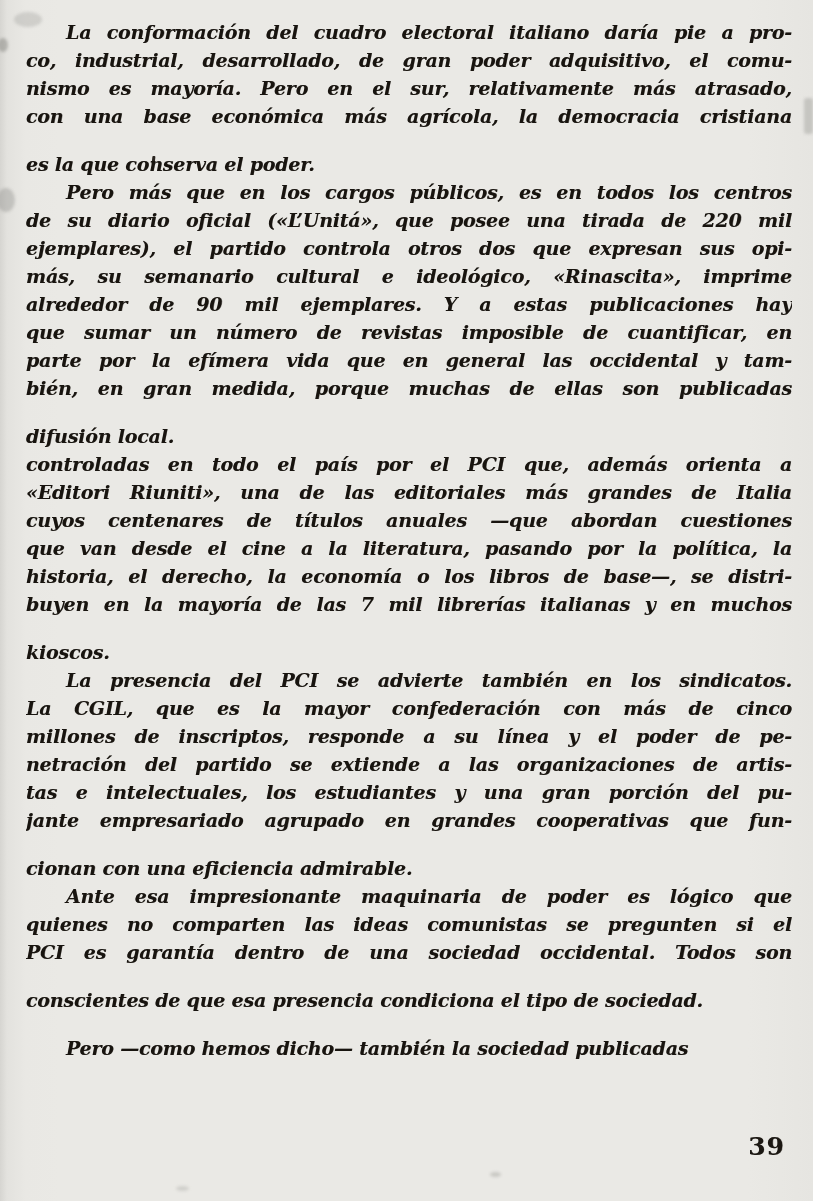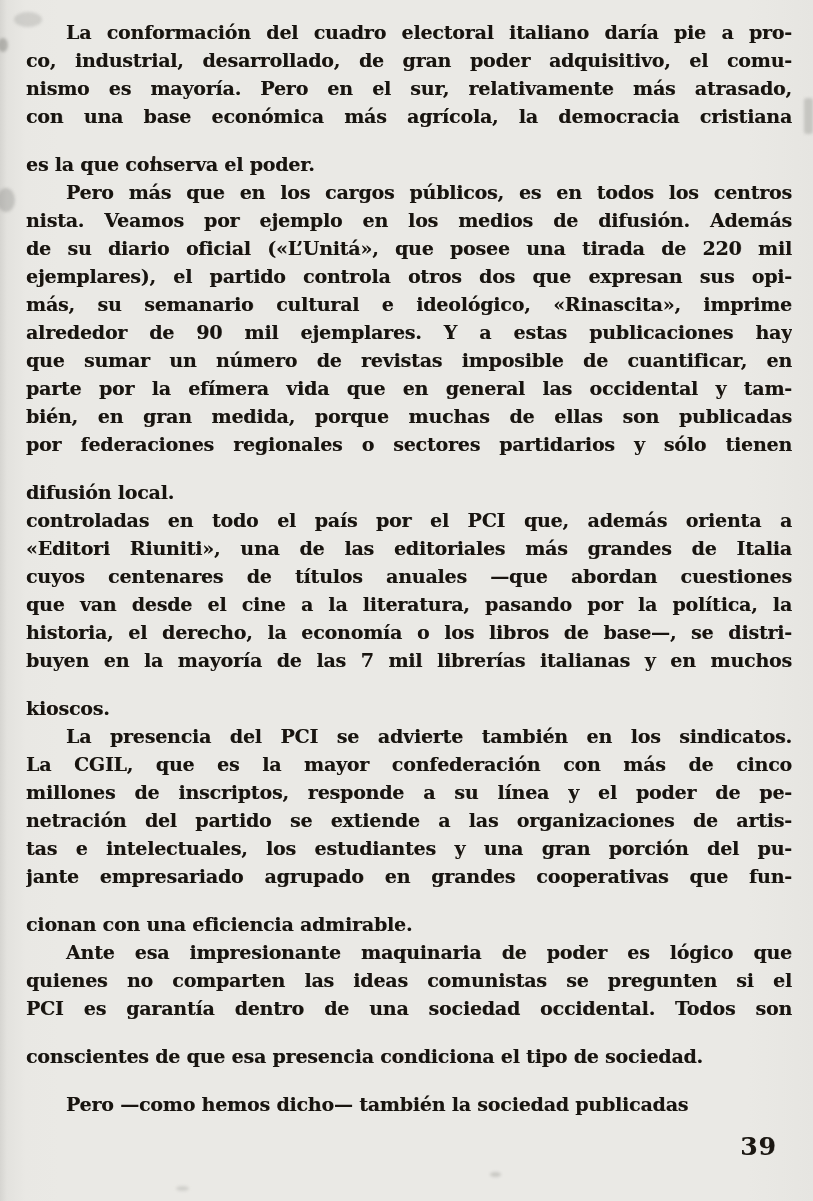--- a/index.html
+++ b/index.html
@@ -25,26 +25,27 @@
     line-height: 28px;
     letter-spacing: -0.2px;
     text-shadow: 0.3px 0.3px 0 rgba(24, 20, 15, 0.45);
   }
   .paragraph { margin: 0; }
   .line {
     height: 28px;
     overflow: hidden;
     text-align: justify;
     text-align-last: justify;
+    font-style: italic;
   }
   .line.first { text-indent: 40px; }
   .line.last  { text-align-last: left; margin-top: 20px; }
   .pagenum {
     position: absolute;
-    top: 1132px; right: 36px;
+    top: 1132px; right: 28px;
     font-weight: 700;
     font-size: 25px;
     color: #1b1712;
     letter-spacing: 1px;
     text-shadow: 0.3px 0.3px 0 rgba(24, 20, 15, 0.4);
   }
   .smudge {
     position: absolute;
     border-radius: 50%;
     filter: blur(1.5px);
@@ -81,29 +82,27 @@
   <main class="textblock" id="textblock">
       <div class="paragraph">
         <div class="line first">La conformación del cuadro electoral italiano daría pie a pro-</div>
         <div class="line">co, industrial, desarrollado, de gran poder adquisitivo, el comu-</div>
         <div class="line">nismo es mayoría. Pero en el sur, relativamente más atrasado,</div>
         <div class="line">con una base económica más agrícola, la democracia cristiana</div>
         <div class="line last">es la que conserva el poder.</div>
       </div>
       <div class="paragraph">
         <div class="line first">Pero más que en los cargos públicos, es en todos los centros</div>
-        <div class="line">nista. Veamos por ejemplo en los medios de difusión. Además</div>
         <div class="line">de su diario oficial («L’Unitá», que posee una tirada de 220 mil</div>
         <div class="line">ejemplares), el partido controla otros dos que expresan sus opi-</div>
         <div class="line">más, su semanario cultural e ideológico, «Rinascita», imprime</div>
         <div class="line">alrededor de 90 mil ejemplares. Y a estas publicaciones hay</div>
         <div class="line">que sumar un número de revistas imposible de cuantificar, en</div>
         <div class="line">parte por la efímera vida que en general las occidental y tam-</div>
         <div class="line">bién, en gran medida, porque muchas de ellas son publicadas</div>
-        <div class="line">por federaciones regionales o sectores partidarios y sólo tienen</div>
         <div class="line last">difusión local.</div>
       </div>
       <div class="paragraph">
         <div class="line">controladas en todo el país por el PCI que, además orienta a</div>
         <div class="line">«Editori Riuniti», una de las editoriales más grandes de Italia</div>
         <div class="line">cuyos centenares de títulos anuales —que abordan cuestiones</div>
         <div class="line">que van desde el cine a la literatura, pasando por la política, la</div>
         <div class="line">historia, el derecho, la economía o los libros de base—, se distri-</div>
         <div class="line">buyen en la mayoría de las 7 mil librerías italianas y en muchos</div>
         <div class="line last">kioscos.</div>

